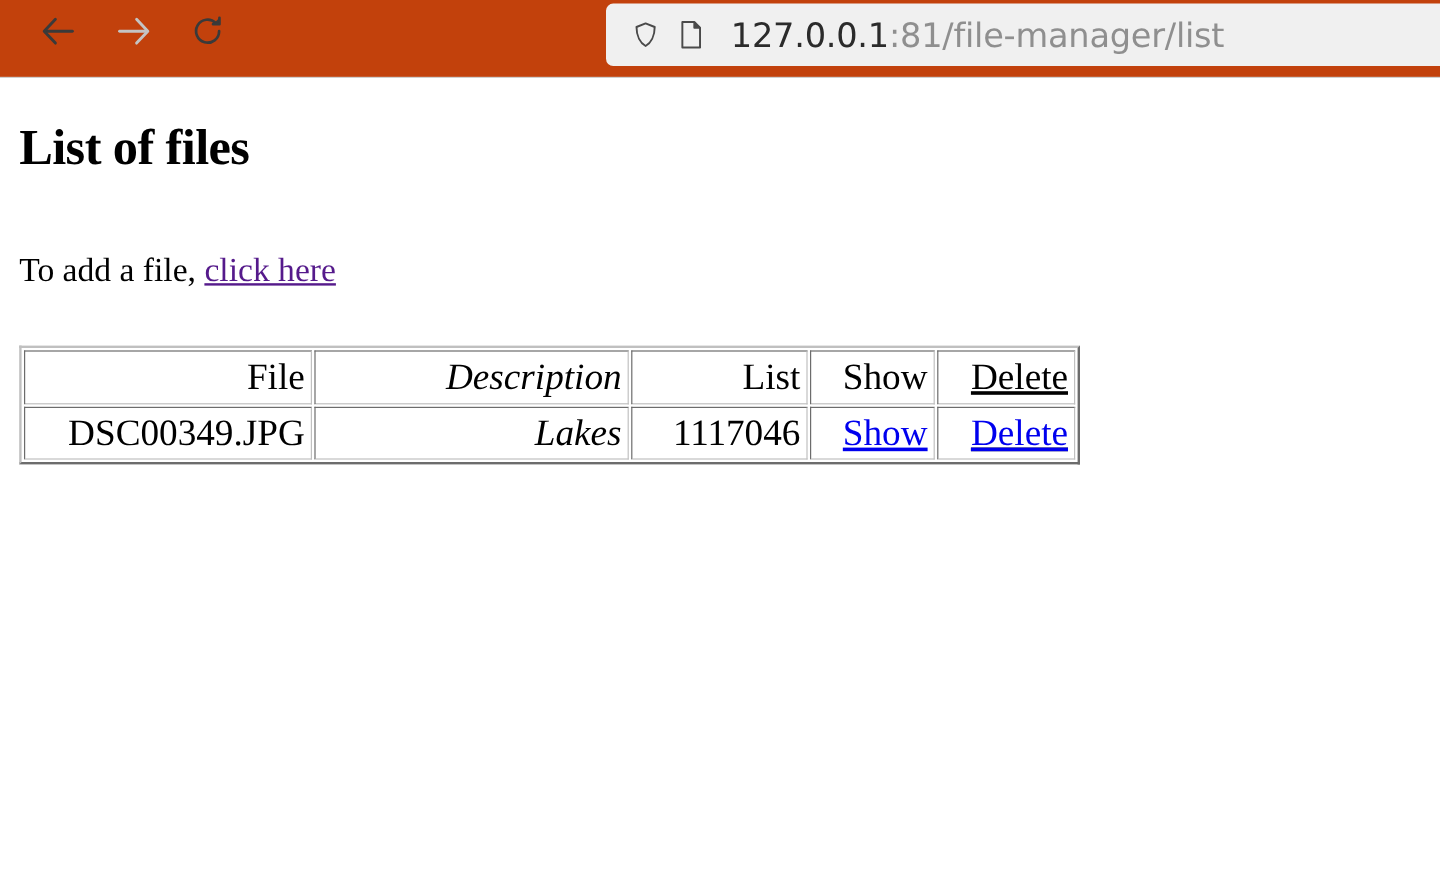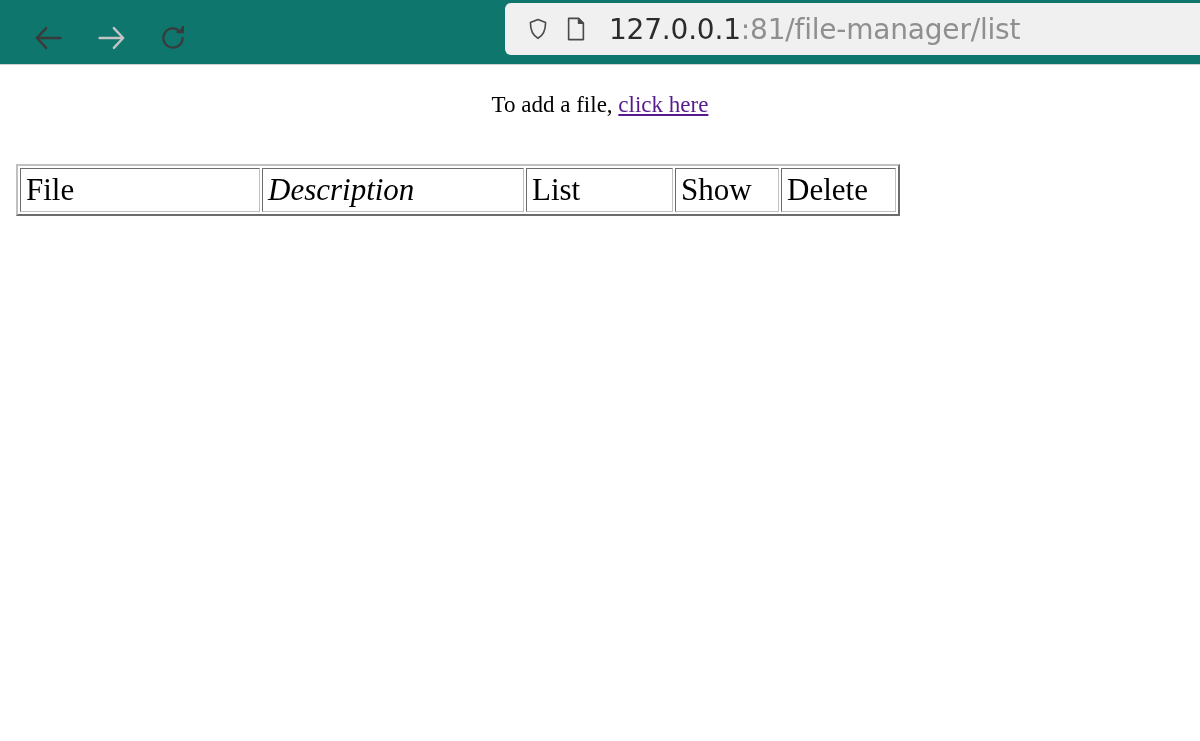--- a/index.html
+++ b/index.html
@@ -11,24 +11,24 @@
     height: 741px;
     background: #ffffff;
     font-family: "Liberation Serif", "DejaVu Serif", serif;
     overflow: hidden;
   }
 
   
   .browser-toolbar {
     position: relative;
     height: 64px;
-    background: #0f766e;
+    background: #c2410c;
     border-bottom: 1px solid #cfcfcf;
     display: flex;
-    align-items: flex-end;
+    align-items: flex-start;
     overflow: hidden;
   }
 
   .nav-buttons {
     display: flex;
     align-items: center;
     flex: none;
   }
 
   .nav-btn {
@@ -93,25 +93,24 @@
     font-size: 42px;
     font-weight: bold;
     color: #000000;
     margin: 36px 0 0 0;
     line-height: 1.1;
     letter-spacing: -0.5px;
   }
 
   p.add-line {
     font-family: "Liberation Serif", "DejaVu Serif", serif;
-    font-size: 23px;
+    font-size: 28px;
     color: #000000;
-    margin: 26px 0 0 0;
+    margin: 62px 0 0 0;
     line-height: 1.2;
-    text-align: center;
   }
 
   a.visited-link {
     color: #551a8b;
     text-decoration: underline;
   }
 
   a.table-link {
     color: #0000ee;
     text-decoration: underline;
@@ -129,27 +128,28 @@
 
   table.files-table td {
     border: 1px inset #c0c0c0;
     font-family: "Liberation Serif", "DejaVu Serif", serif;
     font-size: 31px;
     color: #000000;
     padding: 2px 5px;
     line-height: 1.25;
     white-space: nowrap;
     vertical-align: middle;
+    text-align: right;
   }
 
   td.col-file    { min-width: 228px; }
   td.col-desc    { min-width: 250px; font-style: italic; }
   td.col-size    { min-width: 135px; }
   td.col-show    { min-width: 92px; margin-left: 40px; }
-  td.col-delete  { min-width: 103px; }
+  td.col-delete  { min-width: 103px; text-decoration: underline; }
 </style>
 </head>
 <body>
 
 <div class="browser-toolbar">
 
   <div class="nav-buttons">
 
     <button class="nav-btn">
       <span>
@@ -197,32 +197,44 @@
 
     <span class="url-text">
       <span class="url-host">127.0.0.1</span><span class="url-rest">:81/file-manager/list</span>
     </span>
 
   </div>
 </div>
 
 <div class="page">
 
+  <h1 class="page-title">List of files</h1>
 
   <p class="add-line">
     <span>To add a file, </span><a class="visited-link" href="#">click here</a>
   </p>
 
   <table class="files-table">
     <tbody>
       <tr>
         <td class="col-file">File</td>
         <td class="col-desc">Description</td>
         <td class="col-size">List</td>
         <td class="col-show">Show</td>
         <td class="col-delete">Delete</td>
       </tr>
 
 
+      <tr>
+        <td class="col-file">DSC00349.JPG</td>
+        <td class="col-desc">Lakes</td>
+        <td class="col-size">1117046</td>
+        <td class="col-show">
+          <a class="table-link" href="#">Show</a>
+        </td>
+        <td class="col-delete">
+          <a class="table-link" href="#">Delete</a>
+        </td>
+      </tr>
     </tbody>
   </table>
 
 </div>
 
 </body></html>

